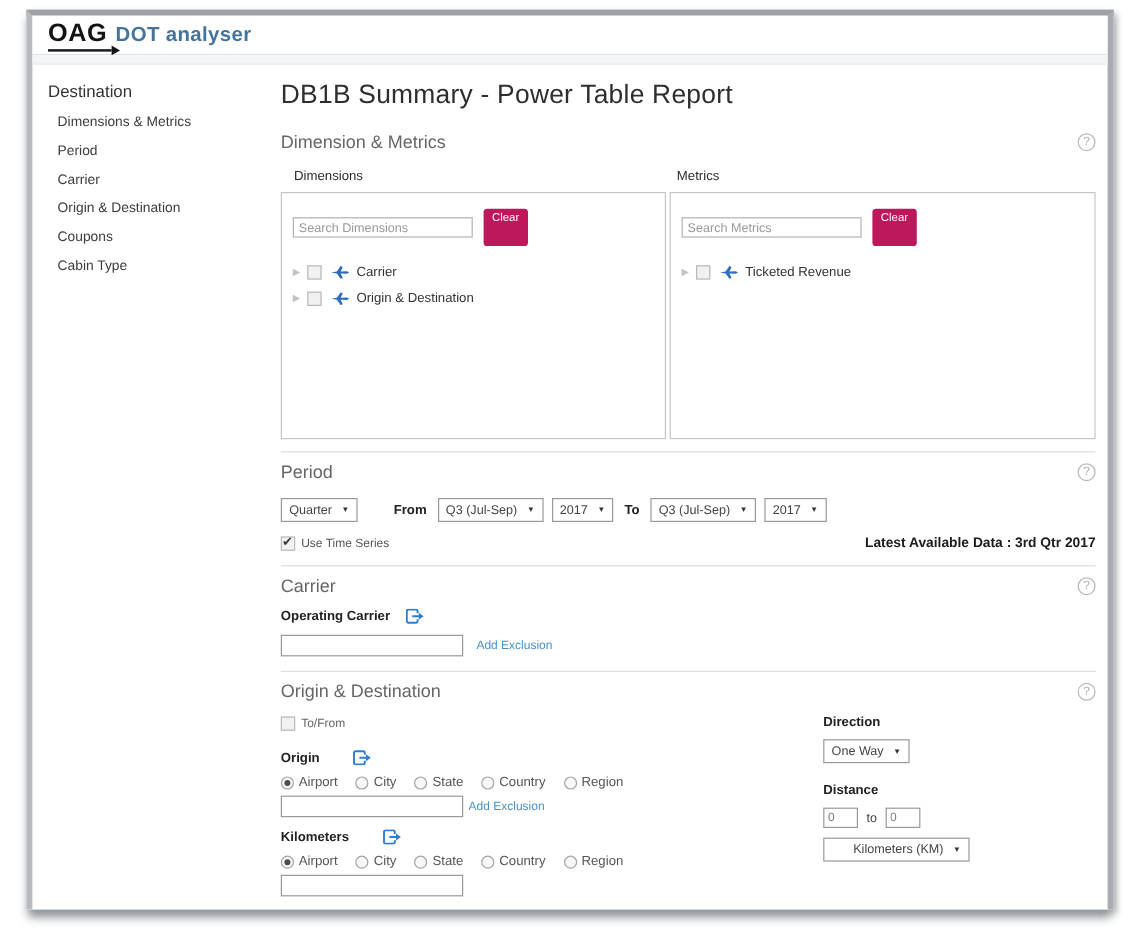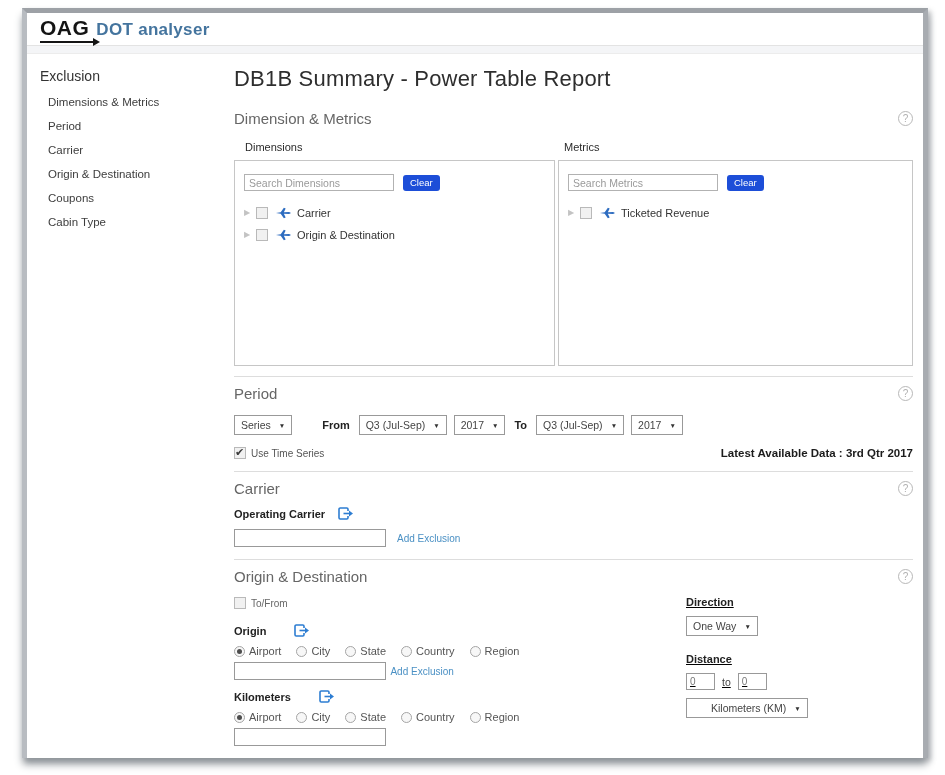--- a/index.html
+++ b/index.html
@@ -50,22 +50,22 @@
   .panel-label.dim { width: 324px; padding-left: 11px; }
   .panel-label.met { padding-left: 6px; }
   .panels { display: flex; gap: 3px; margin-top: 7px; }
   .panel { border: 1px solid #c6c6c6; height: 206px; padding: 13px 9px; background: #fff; }
   .panel.dimensions { width: 321px; flex: none; }
   .panel.metrics { flex: 1; }
   .search-row { display: flex; align-items: center; gap: 9px; }
   .search-input { width: 150px; height: 17px; border: 1px solid #b2b2b2; font-size: 10.5px; padding: 1px 4px; color: #666;
     font-family: "Liberation Sans", sans-serif; outline: none; }
   .search-input::placeholder { color: #9a9a9a; }
-  .clear-btn { background: #1d4ed8; color: #fff; font-size: 9.5px; border: none; border-radius: 3px;
-    padding: 2px 7px 3px; cursor: pointer; font-family: "Liberation Sans", sans-serif; }
+  .clear-btn { background: #be185d; color: #fff; font-size: 9.5px; border: none; border-radius: 3px;
+    padding: 2px 7px 18px; cursor: pointer; font-family: "Liberation Sans", sans-serif; }
   .tree { margin-top: 13px; }
   .tree-row { display: flex; align-items: center; margin-bottom: 5px; height: 17px; }
   .expander { color: #c3c3c3; font-size: 8px; width: 12px; cursor: pointer; }
   .checkbox { width: 12px; height: 12px; border: 1px solid #b9b9b9; background: #f1f1f1; display: inline-block;
     cursor: pointer; flex: none; position: relative; }
   .checkbox .check-glyph { position: absolute; left: 0; top: -2px; font-size: 11px; color: #3c3c3c; line-height: 12px; }
   .plane-icon { margin: 0 6px 0 8px; display: inline-flex; }
   .tree-label { font-size: 11px; color: #333; cursor: pointer; }
 
   
@@ -92,21 +92,21 @@
   .use-ts { display: inline-flex; align-items: center; gap: 5px; font-size: 10px; color: #555; cursor: pointer; }
   .latest-data { font-size: 11.5px; font-weight: bold; color: #1c1c1c; }
 
   
   .op-label-row { display: flex; align-items: center; gap: 13px; margin-top: 10px; }
   .carrier-input-row { display: flex; align-items: center; gap: 11px; margin-top: 9px; }
 
   
   .od-columns { display: flex; margin-top: 4px; }
   .od-left { width: 452px; flex: none; }
-  .od-right { flex: 1; text-decoration: underline; }
+  .od-right { flex: 1; }
   .tofrom-row { display: inline-flex; align-items: center; gap: 5px; margin-top: 8px; font-size: 10px; color: #666; cursor: pointer; }
   .field-label-row { display: flex; align-items: center; gap: 28px; margin-top: 11px; }
   .od-left .radio-row { margin-top: 8px; }
   .od-left .text-field { margin-top: 5px; }
   .od-left .link { display: inline-block; margin-top: 8px; }
   .dest-block { margin-top: 10px; }
   .right-label { font-size: 11px; font-weight: bold; color: #222; margin-top: 7px; }
   .od-right .select { margin-top: 8px; }
   .distance-label { margin-top: 17px; }
   .distance-row { display: flex; align-items: center; gap: 7px; margin-top: 8px; }
@@ -132,21 +132,21 @@
           </span>
       </span>
       <span class="logo-product">DOT analyser</span>
     </div>
   </div>
   <div class="subheader"></div>
 
   <div class="app-body">
 
     <div class="sidebar">
-      <div class="sidebar-title">Exclusion</div>
+      <div class="sidebar-title">Destination</div>
       <div class="sidebar-item">Dimensions &amp; Metrics</div>
       <div class="sidebar-item">Period</div>
       <div class="sidebar-item">Carrier</div>
       <div class="sidebar-item">Origin &amp; Destination</div>
       <div class="sidebar-item">Coupons</div>
       <div class="sidebar-item">Cabin Type</div>
     </div>
 
     <div class="main">
       <h1 class="page-title">DB1B Summary - Power Table Report</h1>
@@ -211,21 +211,21 @@
         </div>
       </div>
 
       <hr class="divider mt10">
       <div class="section-header mt8">
         <span class="section-title">Period</span>
         <span class="help-icon">?</span>
       </div>
       <div class="period-controls">
         <div class="select">
-          <span>Series</span>
+          <span>Quarter</span>
           <span class="sel-arrow">▼</span>
         </div>
         <span class="inline-label from-label">From</span>
         <div class="select">
           <span>Q3 (Jul-Sep)</span>
           <span class="sel-arrow">▼</span>
         </div>
         <div class="select gap">
           <span>2017</span>
           <span class="sel-arrow">▼</span>

